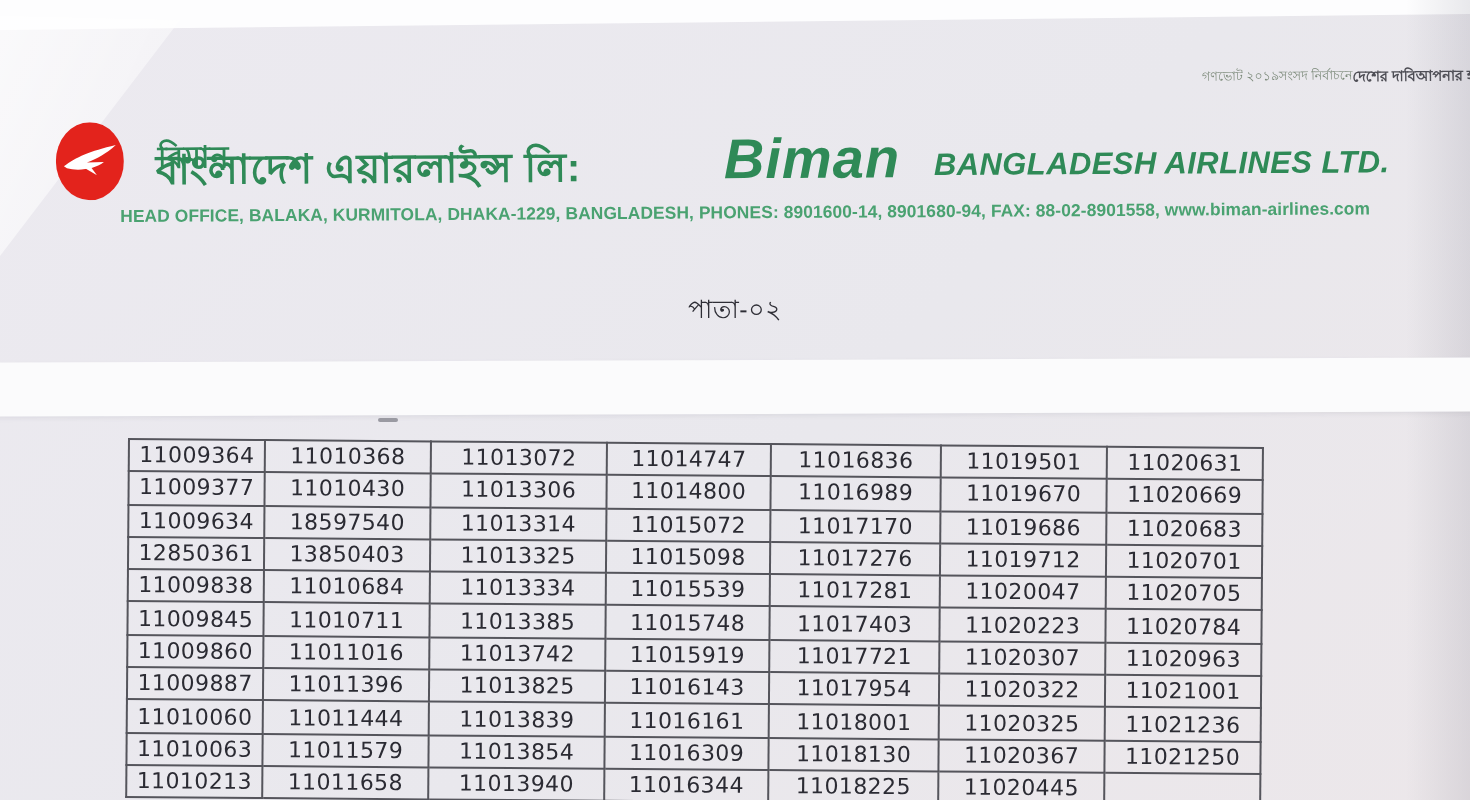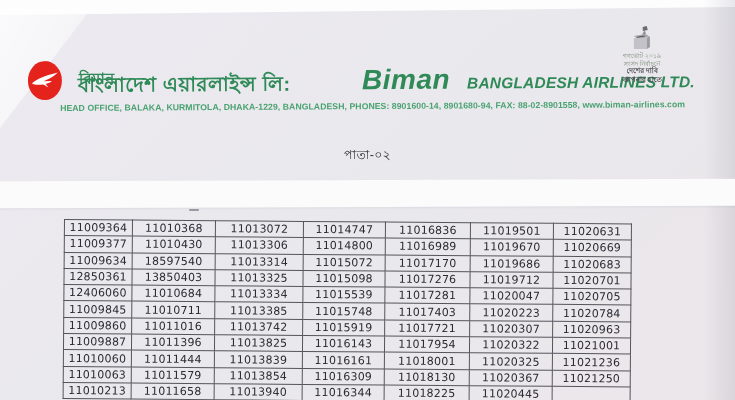--- a/index.html
+++ b/index.html
@@ -48,23 +48,22 @@
     color:#2f8a57; font-weight:bold; font-style:italic; font-size:15.5px;
     letter-spacing:.2px; white-space:nowrap;
   }
   .address {
     position:absolute; left:60px; top:103px; width:615px;
     color:#4aa271; font-size:8.7px; font-weight:600; text-align:center;
     letter-spacing:.05px; white-space:nowrap;
   }
   .stamp {
     position:absolute; left:601px; top:26px; width:82px;
-    display:flex; flex-direction:column; align-items:center;
+    display:flex; flex-direction:row; align-items:center;
     transform:rotate(-0.5deg);
-    font-family:Liberation Serif, serif;
   }
   .stamp svg { display:block; }
   .stamp-line { font-size:6.3px; line-height:7.6px; color:#7c8a7a; white-space:nowrap; }
   .stamp-line.strong { font-weight:bold; color:#4e4e55; font-size:7.2px; line-height:8.4px; }
   .page-label {
     position:absolute; left:0; top:146px; width:735px; text-align:center;
     color:#2e2e36; font-size:12.5px; letter-spacing:.3px;
   }
   .white-band {
     position:absolute; left:-4px; top:180px; width:745px; height:27px;
@@ -172,21 +171,21 @@
       <tr>
         <td>12850361</td>
         <td>13850403</td>
         <td>11013325</td>
         <td>11015098</td>
         <td>11017276</td>
         <td>11019712</td>
         <td>11020701</td>
       </tr>
       <tr>
-        <td>12406060</td>
+        <td>11009838</td>
         <td>11010684</td>
         <td>11013334</td>
         <td>11015539</td>
         <td>11017281</td>
         <td>11020047</td>
         <td>11020705</td>
       </tr>
       <tr>
         <td>11009845</td>
         <td>11010711</td>

